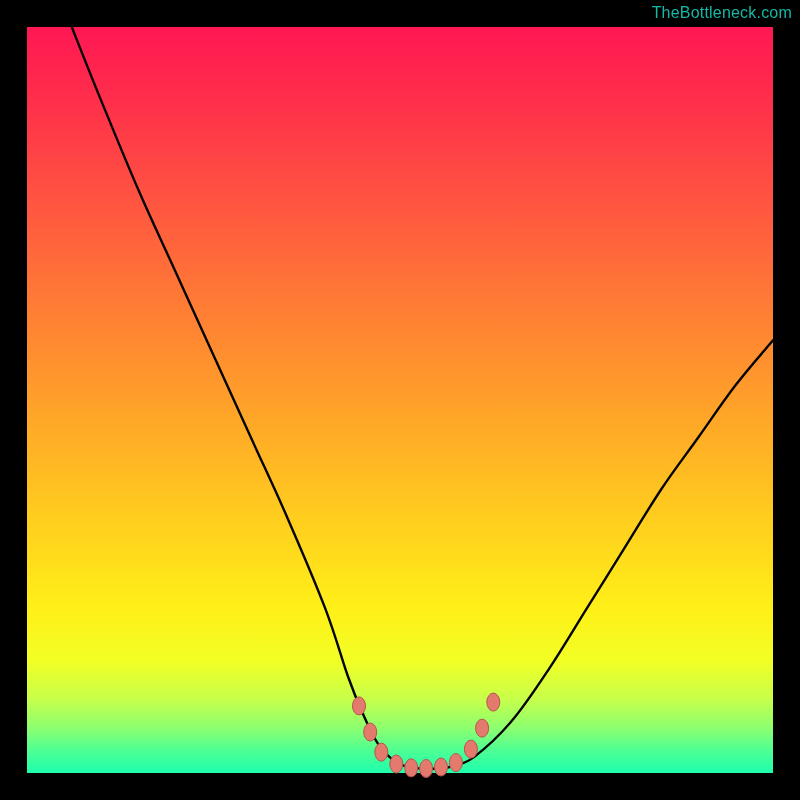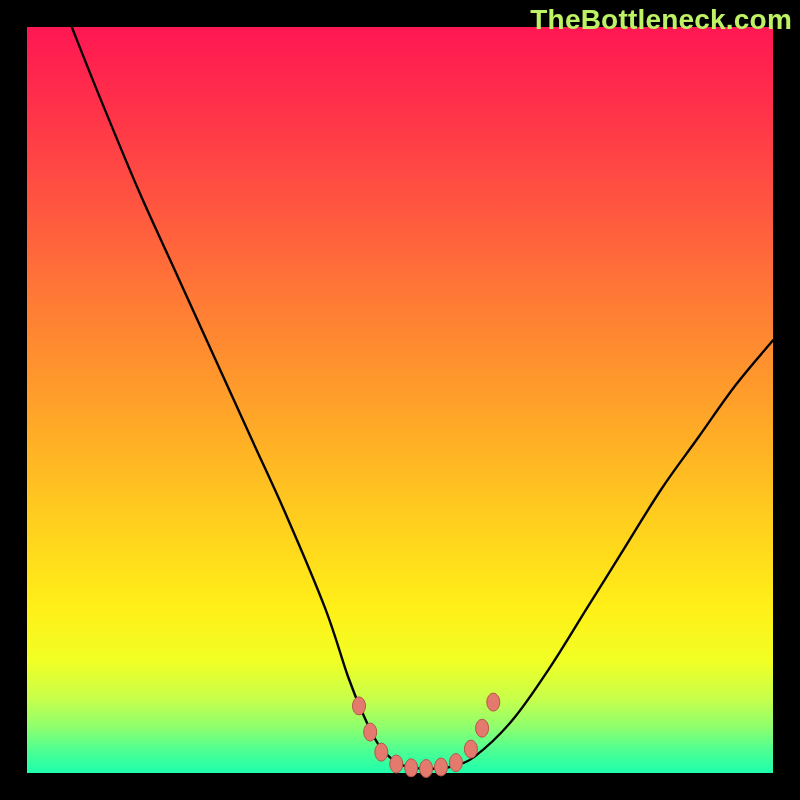--- a/index.html
+++ b/index.html
@@ -45,23 +45,23 @@
     left: 0;
     top: 0;
     width: 746px;
     height: 746px;
     overflow: visible;
   }
   .watermark {
     position: absolute;
     top: 4px;
     right: 8px;
-    color: #bef264;
-    font-size: 28px;
-    font-weight: 700;
+    color: #14b8a6;
+    font-size: 16px;
+    font-weight: 400;
     letter-spacing: 0.2px;
     user-select: none;
   }
 </style>
 </head>
 <body>
 
 <div class="stage">
 
   <div class="plot-area">

